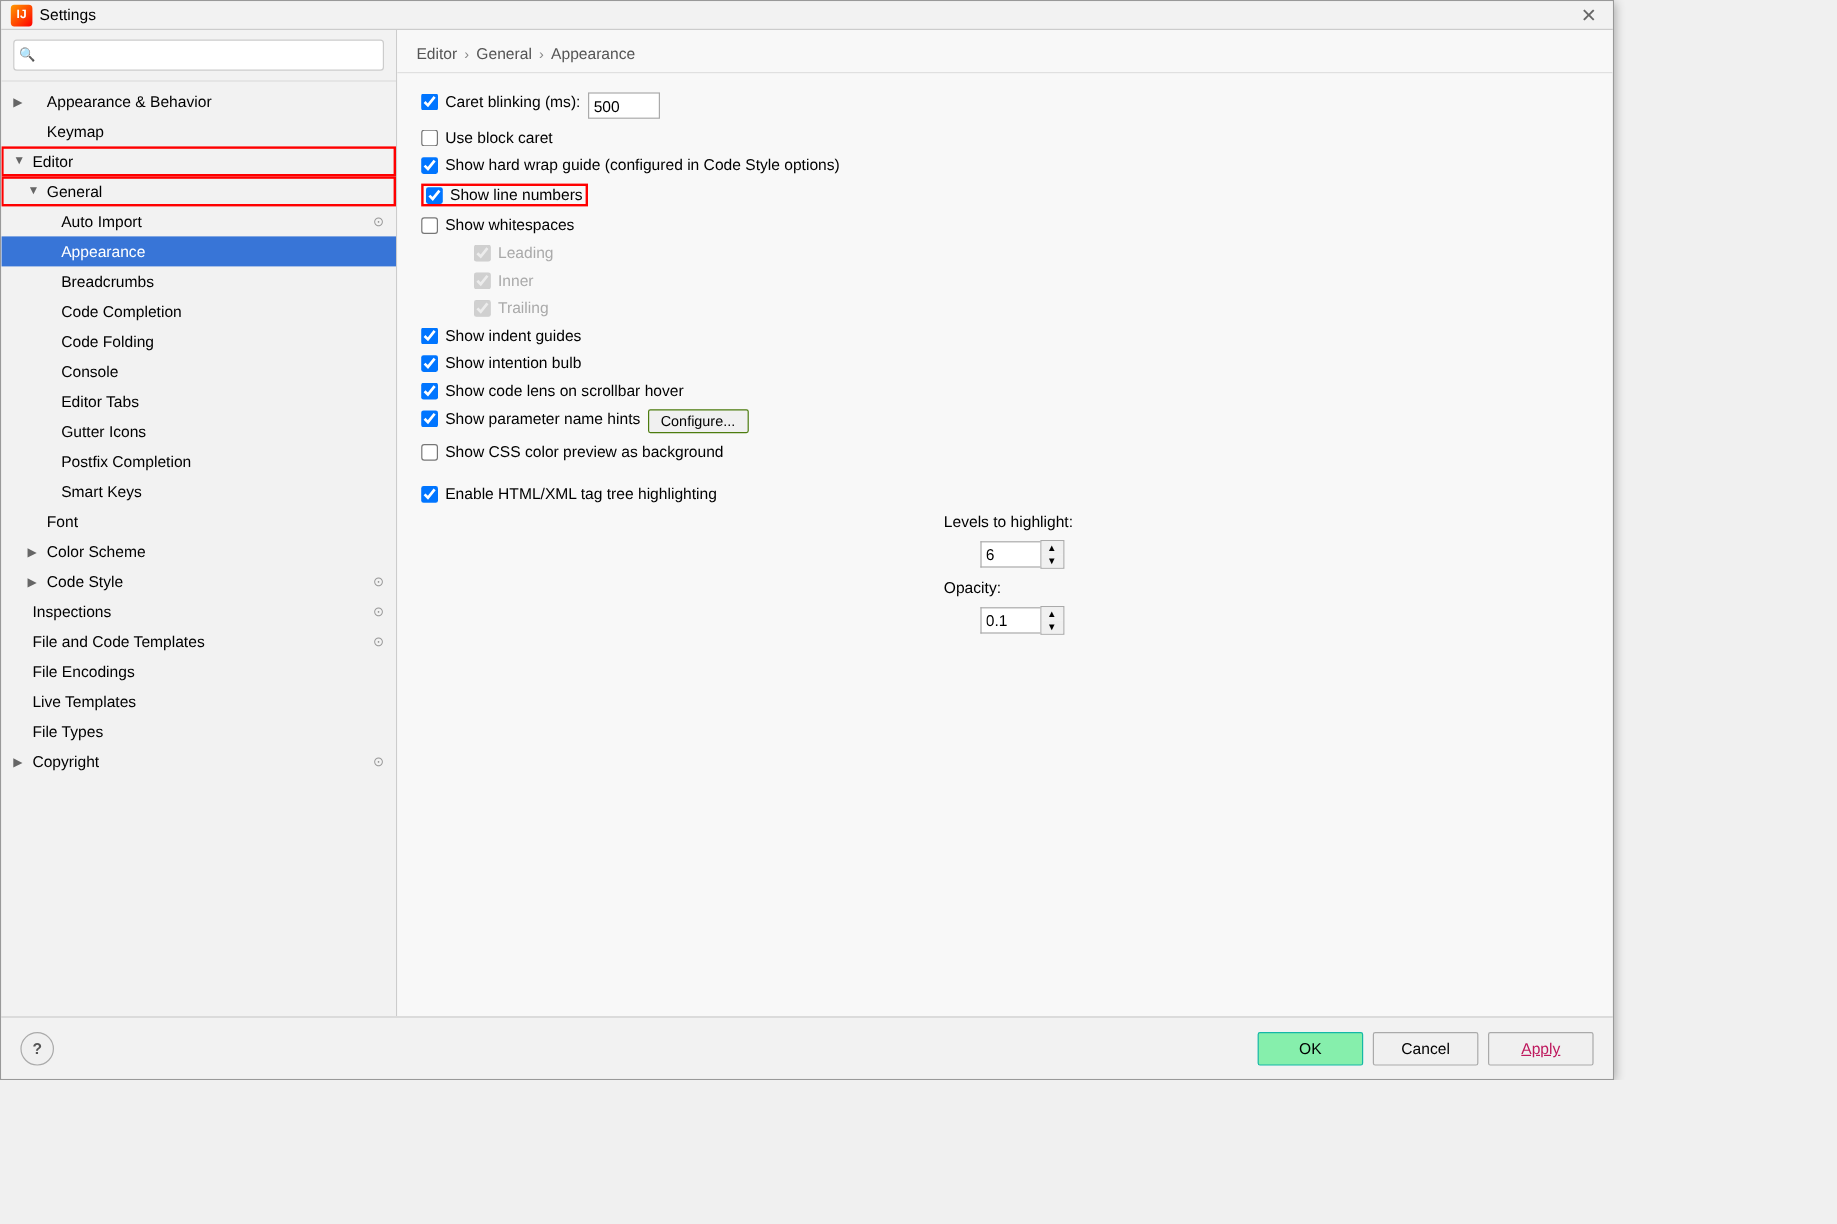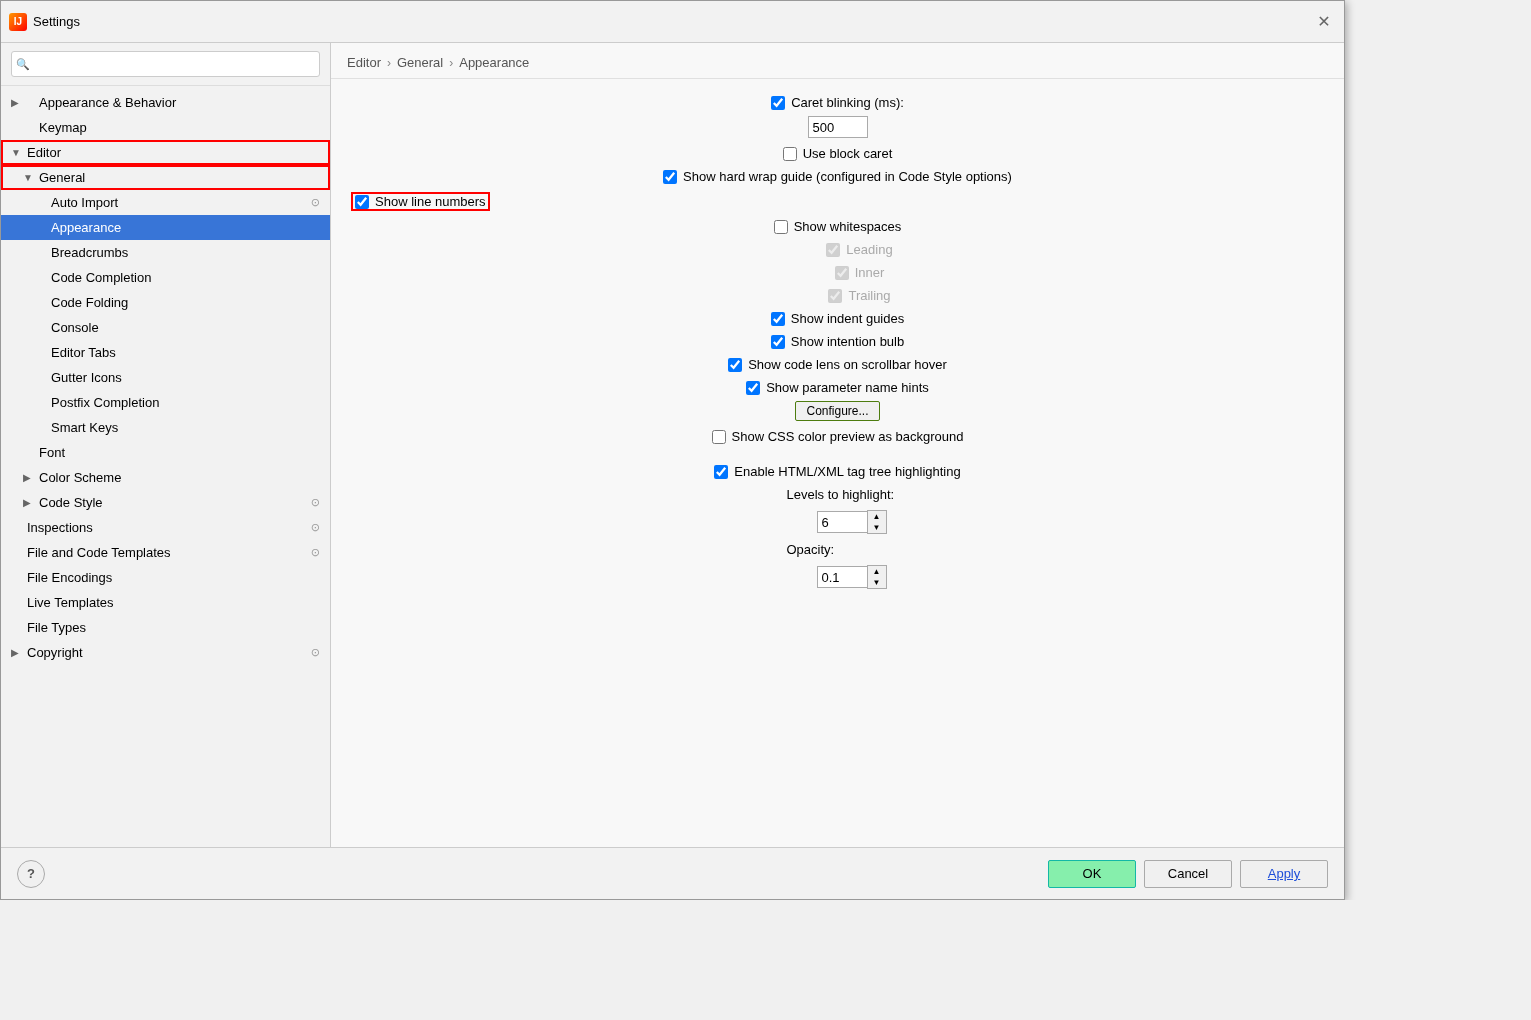--- a/index.html
+++ b/index.html
@@ -10,21 +10,21 @@
       height: 900px;
       background: #f2f2f2;
       border: 1px solid #999;
       display: flex;
       flex-direction: column;
       box-shadow: 2px 2px 8px rgba(0,0,0,0.3);
       position: relative;
     }
 
     .title-bar {
-      height: 42px;
+      height: 24px;
       background: #f2f2f2;
       border-bottom: 1px solid #ccc;
       display: flex;
       align-items: center;
       padding: 0 8px;
       justify-content: space-between;
     }
 
     .title-bar-left {
       display: flex;
@@ -184,24 +184,23 @@
     }
 
     .panel-content {
       flex: 1;
       overflow-y: auto;
       padding: 16px 20px;
     }
 
     .option-row {
       display: flex;
-      align-items: center;
+      align-items: flex-start;
       gap: 6px;
       margin-bottom: 8px;
-      flex-direction: column;
     }
 
     .option-row label {
       cursor: pointer;
       display: flex;
       align-items: center;
       gap: 6px;
       font-size: 13px;
       color: #000;
     }
@@ -328,21 +327,21 @@
       border-radius: 2px;
       padding: 0 12px;
     }
 
     .dialog-btn.primary {
       border: 1px solid #14b8a6;
       background: #86efac;
     }
 
     .dialog-btn.disabled {
-      color: #1d4ed8;
+      color: #be185d;
       cursor: default;
       text-decoration: underline;
     }
   </style>
 </head>
 <body>
 
 <div class="window">
 
   <div class="title-bar">

